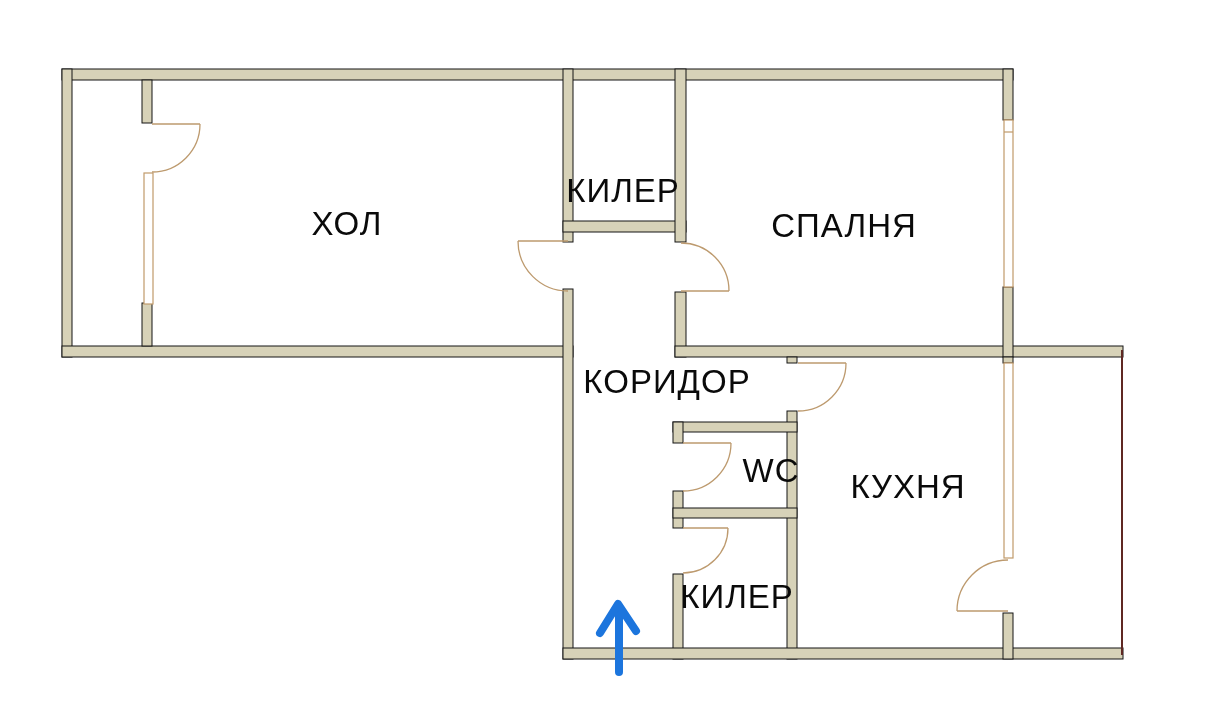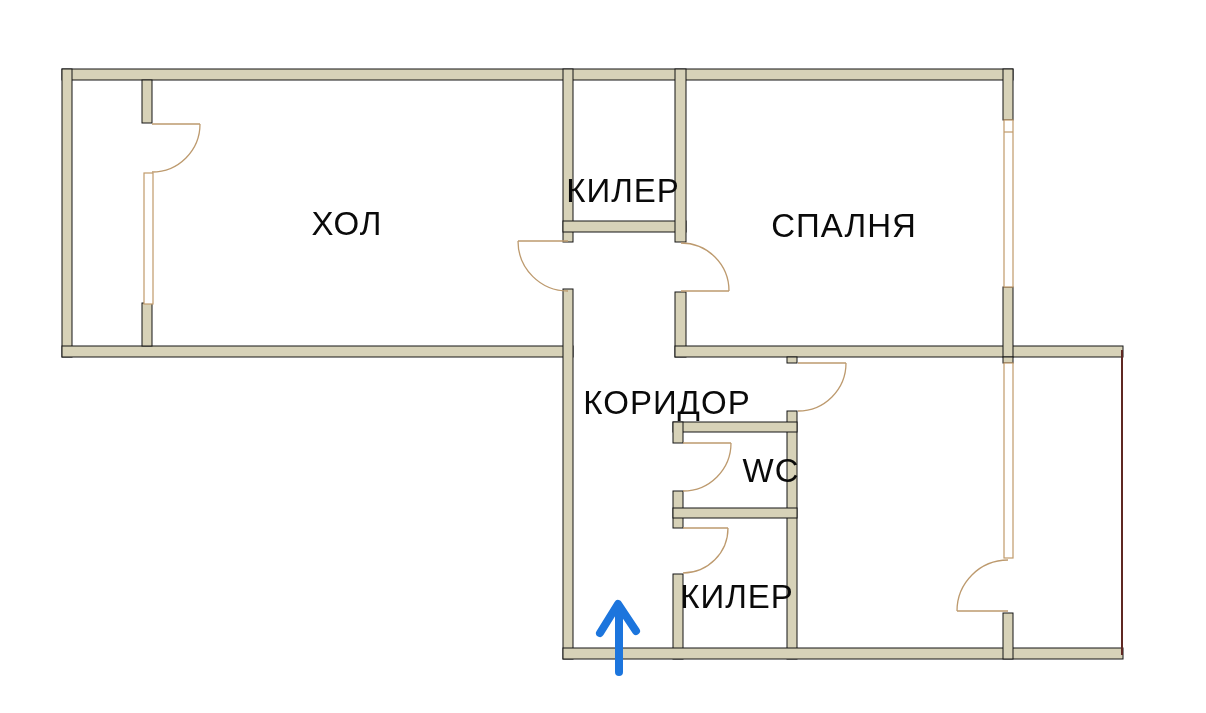--- a/index.html
+++ b/index.html
@@ -169,17 +169,18 @@
 
     <g>
       <path class="arrow" d="M619,672 L619,607"></path>
       <path class="arrow" d="M600,633 L618,604 L636,631"></path>
     </g>
   </svg>
 
   <div class="room-label" style="left:347px;  top:224px;">ХОЛ</div>
   <div class="room-label" style="left:844px;  top:226px;">СПАЛНЯ</div>
   <div class="room-label" style="left:623px;  top:191px;">КИЛЕР</div>
-  <div class="room-label" style="left:667px;  top:382px;margin-top:21px;">КОРИДОР</div>
+  <div class="room-label" style="left:667px;  top:382px;">КОРИДОР</div>
   <div class="room-label" style="left:771px;  top:471px;">WC</div>
   <div class="room-label" style="left:737px;  top:597px;">КИЛЕР</div>
+  <div class="room-label" style="left:908px;  top:487px;">КУХНЯ</div>
 
 </div>
 
 </body></html>

